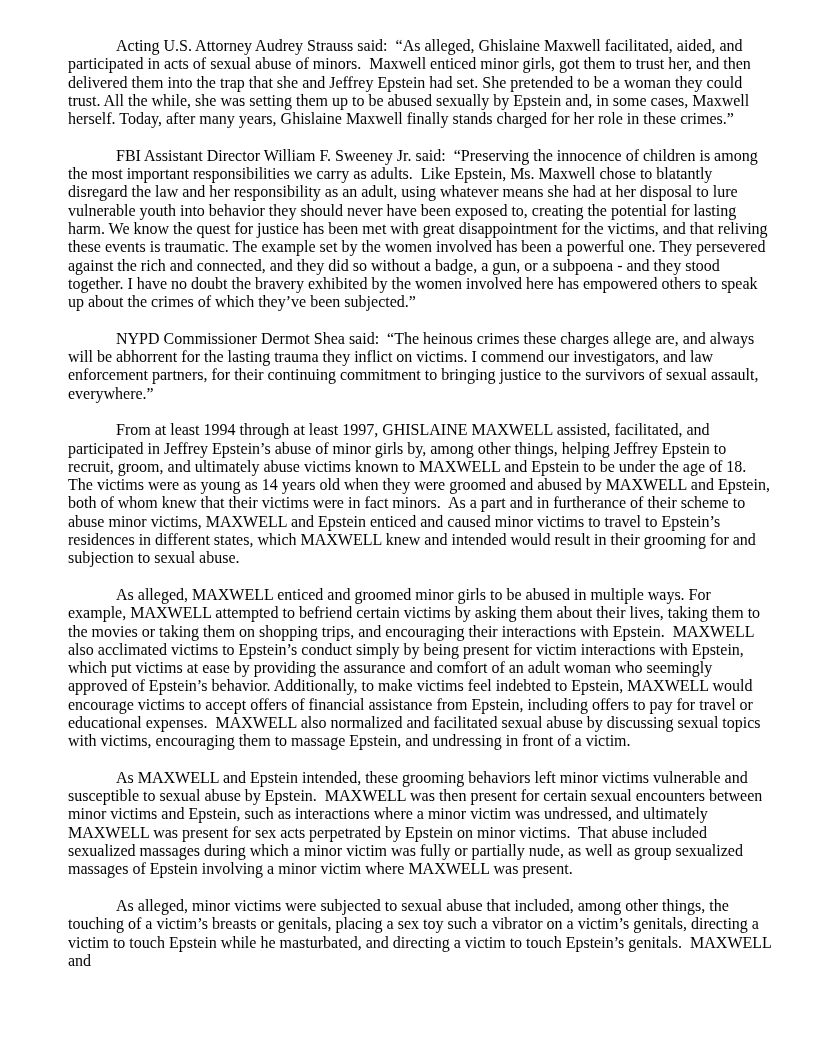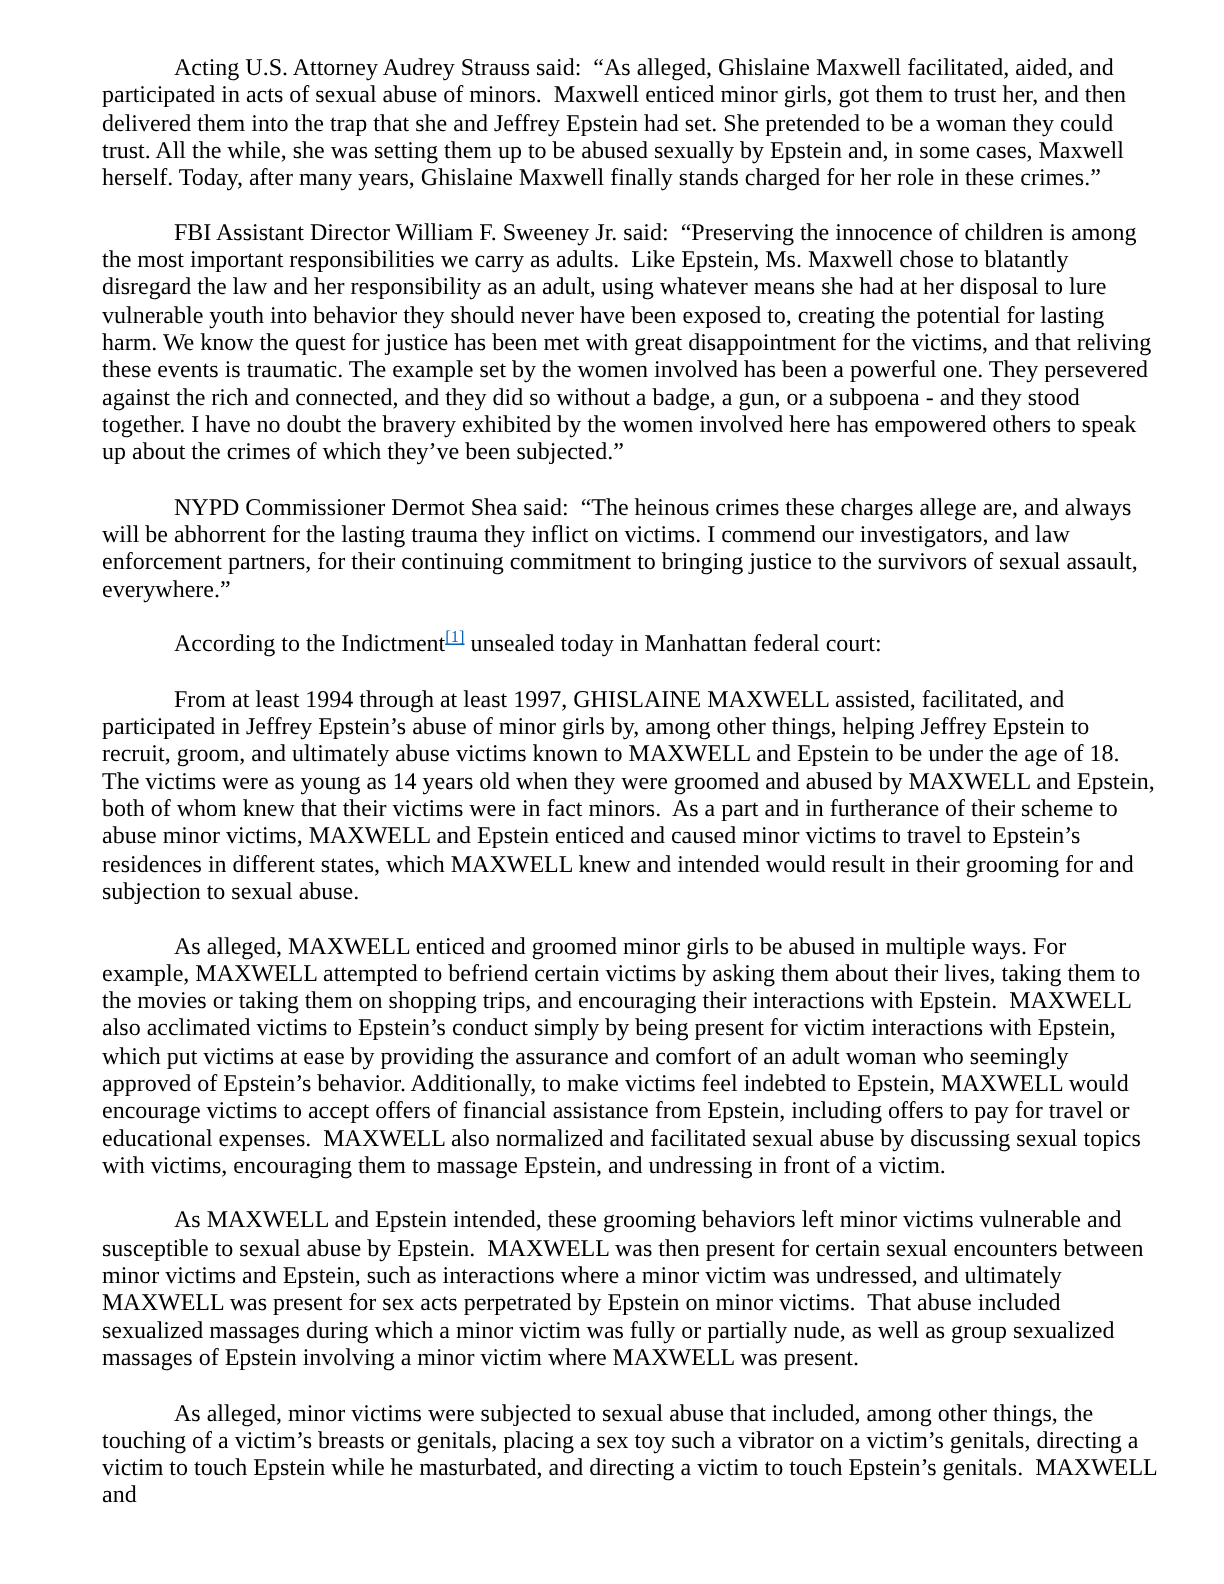--- a/index.html
+++ b/index.html
@@ -43,21 +43,20 @@
 
 <div class="page">
 
   <p>Acting U.S. Attorney Audrey Strauss said:  “As alleged, Ghislaine Maxwell facilitated, aided, and participated in acts of sexual abuse of minors.  Maxwell enticed minor girls, got them to trust her, and then delivered them into the trap that she and Jeffrey Epstein had set. She pretended to be a woman they could trust. All the while, she was setting them up to be abused sexually by Epstein and, in some cases, Maxwell herself. Today, after many years, Ghislaine Maxwell finally stands charged for her role in these crimes.”</p>
 
   <p>FBI Assistant Director William F. Sweeney Jr. said:  “Preserving the innocence of children is among the most important responsibilities we carry as adults.  Like Epstein, Ms. Maxwell chose to blatantly disregard the law and her responsibility as an adult, using whatever means she had at her disposal to lure vulnerable youth into behavior they should never have been exposed to, creating the potential for lasting harm. We know the quest for justice has been met with great disappointment for the victims, and that reliving these events is traumatic. The example set by the women involved has been a powerful one. They persevered against the rich and connected, and they did so without a badge, a gun, or a subpoena - and they stood together. I have no doubt the bravery exhibited by the women involved here has empowered others to speak up about the crimes of which they’ve been subjected.”</p>
 
   <p>NYPD Commissioner Dermot Shea said:  “The heinous crimes these charges allege are, and always will be abhorrent for the lasting trauma they inflict on victims. I commend our investigators, and law enforcement partners, for their continuing commitment to bringing justice to the survivors of sexual assault, everywhere.”</p>
 
 
-  <p><span>According to the Indictment</span><a class="footnote-link">[1]</a><span> unsealed today in Manhattan federal court:</span></p>
 
   <p>From at least 1994 through at least 1997, GHISLAINE MAXWELL assisted, facilitated, and participated in Jeffrey Epstein’s abuse of minor girls by, among other things, helping Jeffrey Epstein to recruit, groom, and ultimately abuse victims known to MAXWELL and Epstein to be under the age of 18.  The victims were as young as 14 years old when they were groomed and abused by MAXWELL and Epstein, both of whom knew that their victims were in fact minors.  As a part and in furtherance of their scheme to abuse minor victims, MAXWELL and Epstein enticed and caused minor victims to travel to Epstein’s residences in different states, which MAXWELL knew and intended would result in their grooming for and subjection to sexual abuse.</p>
 
   <p>As alleged, MAXWELL enticed and groomed minor girls to be abused in multiple ways. For example, MAXWELL attempted to befriend certain victims by asking them about their lives, taking them to the movies or taking them on shopping trips, and encouraging their interactions with Epstein.  MAXWELL also acclimated victims to Epstein’s conduct simply by being present for victim interactions with Epstein, which put victims at ease by providing the assurance and comfort of an adult woman who seemingly approved of Epstein’s behavior. Additionally, to make victims feel indebted to Epstein, MAXWELL would encourage victims to accept offers of financial assistance from Epstein, including offers to pay for travel or educational expenses.  MAXWELL also normalized and facilitated sexual abuse by discussing sexual topics with victims, encouraging them to massage Epstein, and undressing in front of a victim.</p>
 
   <p>As MAXWELL and Epstein intended, these grooming behaviors left minor victims vulnerable and susceptible to sexual abuse by Epstein.  MAXWELL was then present for certain sexual encounters between minor victims and Epstein, such as interactions where a minor victim was undressed, and ultimately MAXWELL was present for sex acts perpetrated by Epstein on minor victims.  That abuse included sexualized massages during which a minor victim was fully or partially nude, as well as group sexualized massages of Epstein involving a minor victim where MAXWELL was present.</p>
 
   <p>As alleged, minor victims were subjected to sexual abuse that included, among other things, the touching of a victim’s breasts or genitals, placing a sex toy such a vibrator on a victim’s genitals, directing a victim to touch Epstein while he masturbated, and directing a victim to touch Epstein’s genitals.  MAXWELL and</p>
 
 </div>

